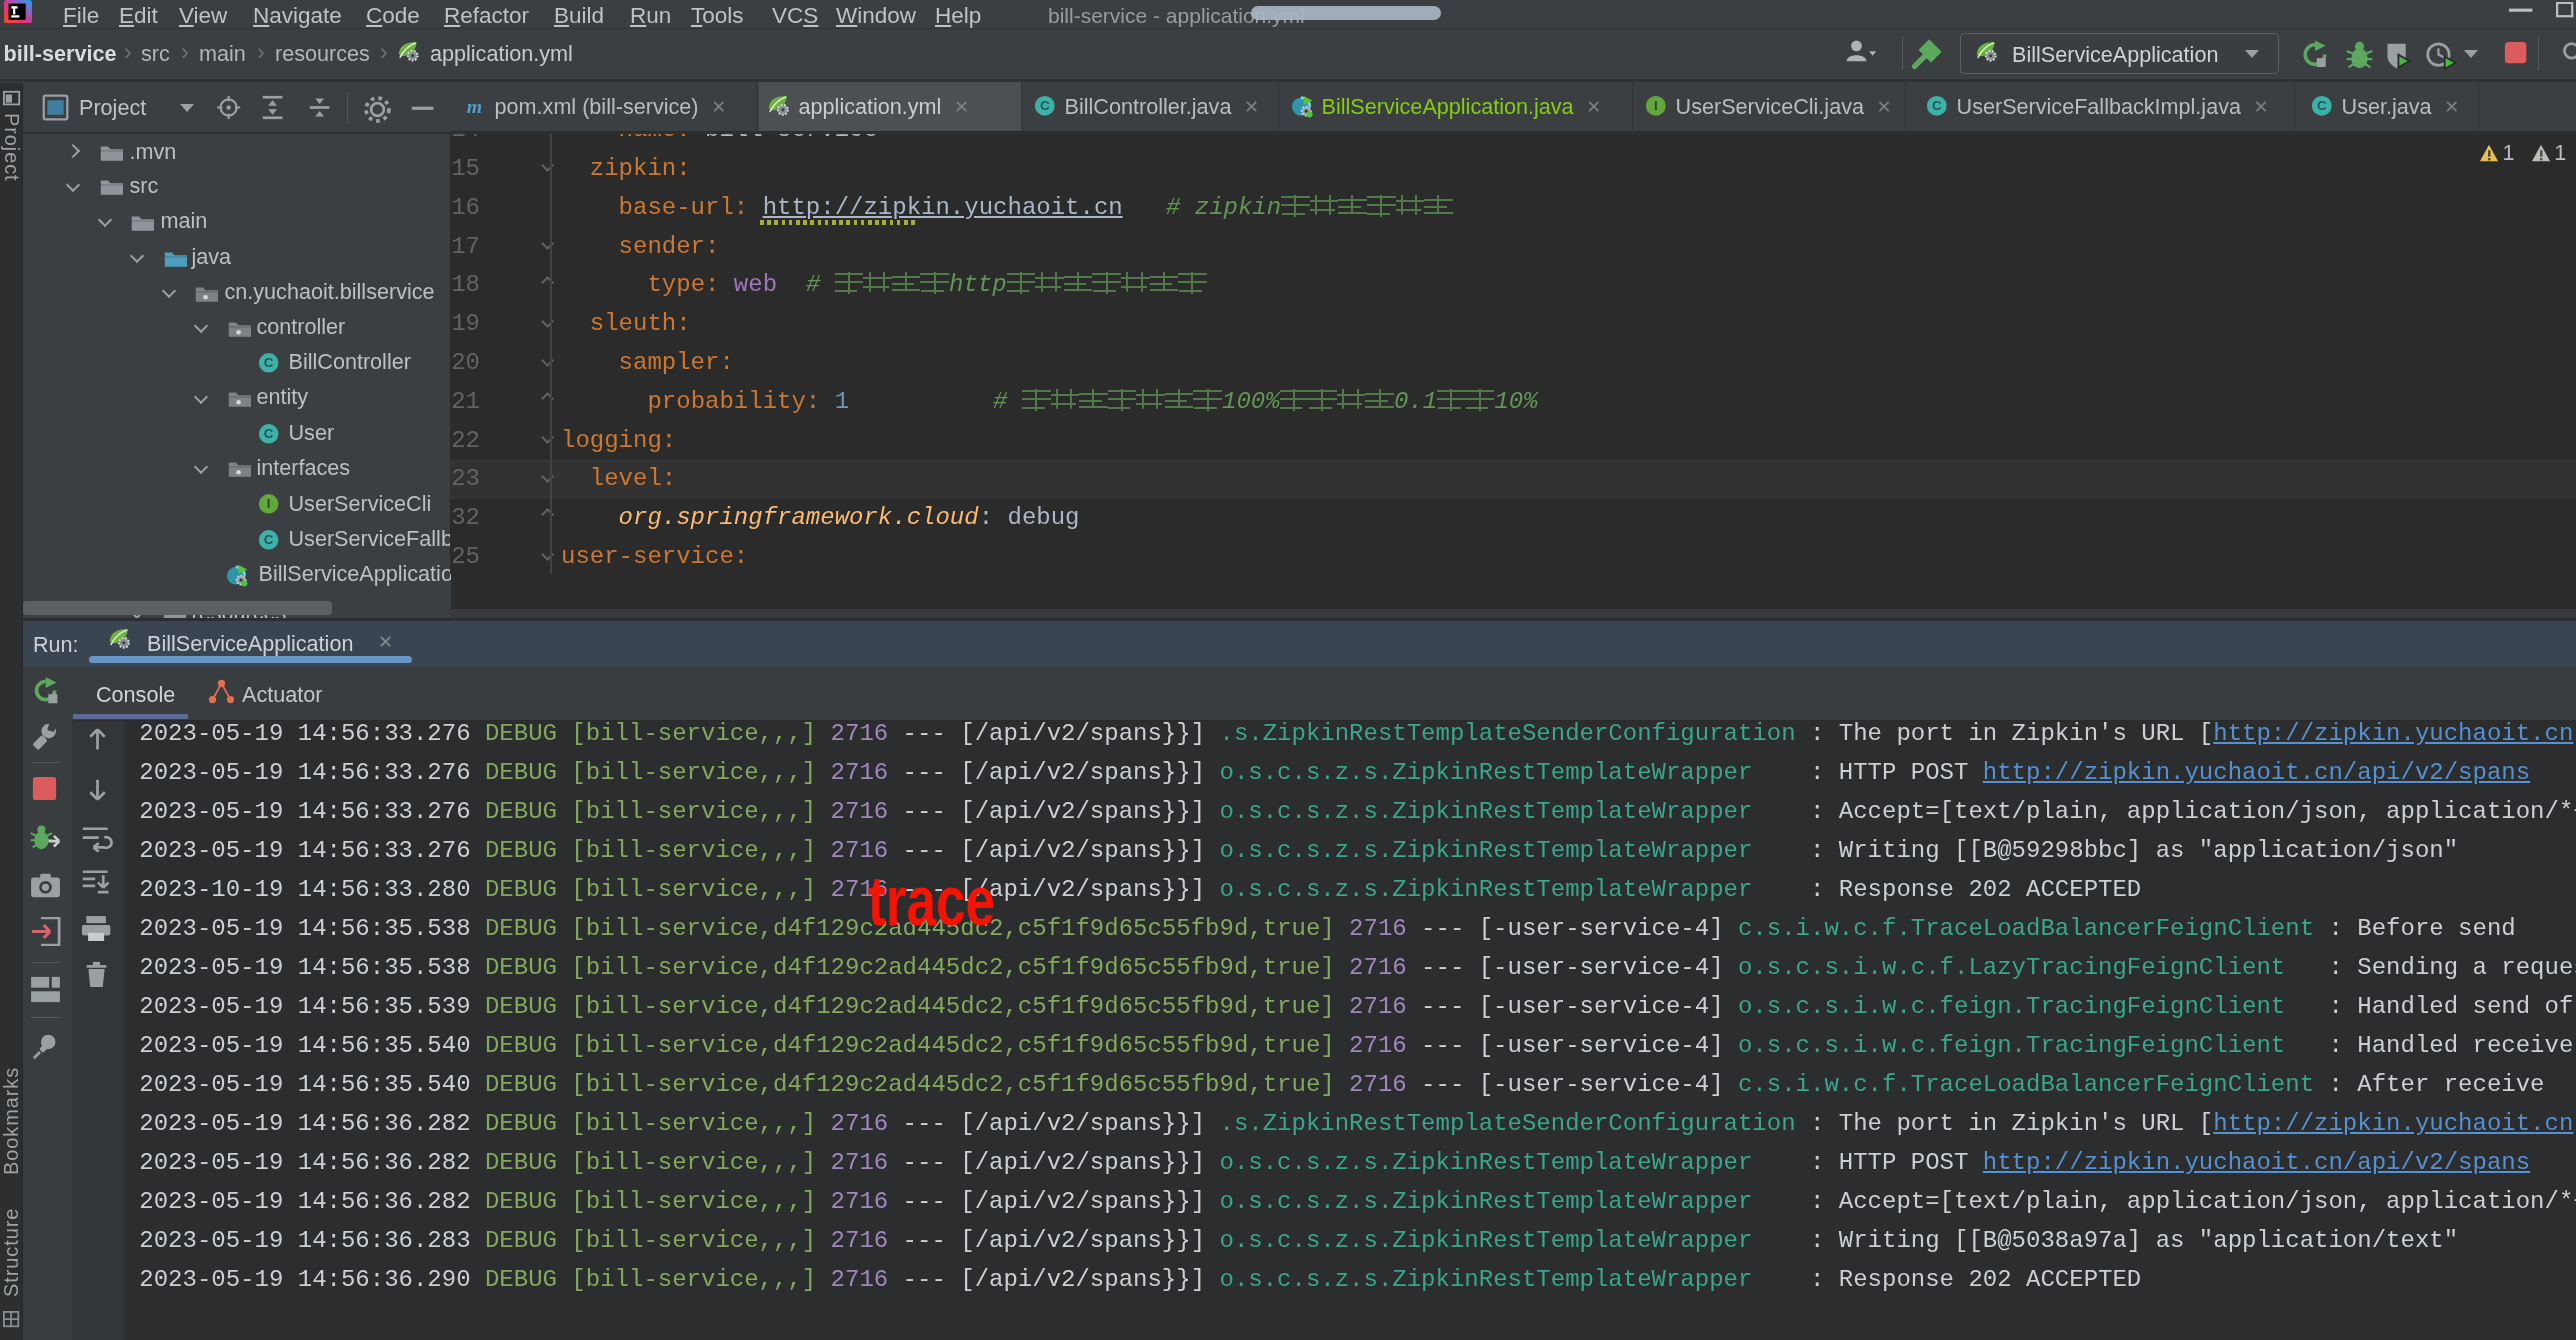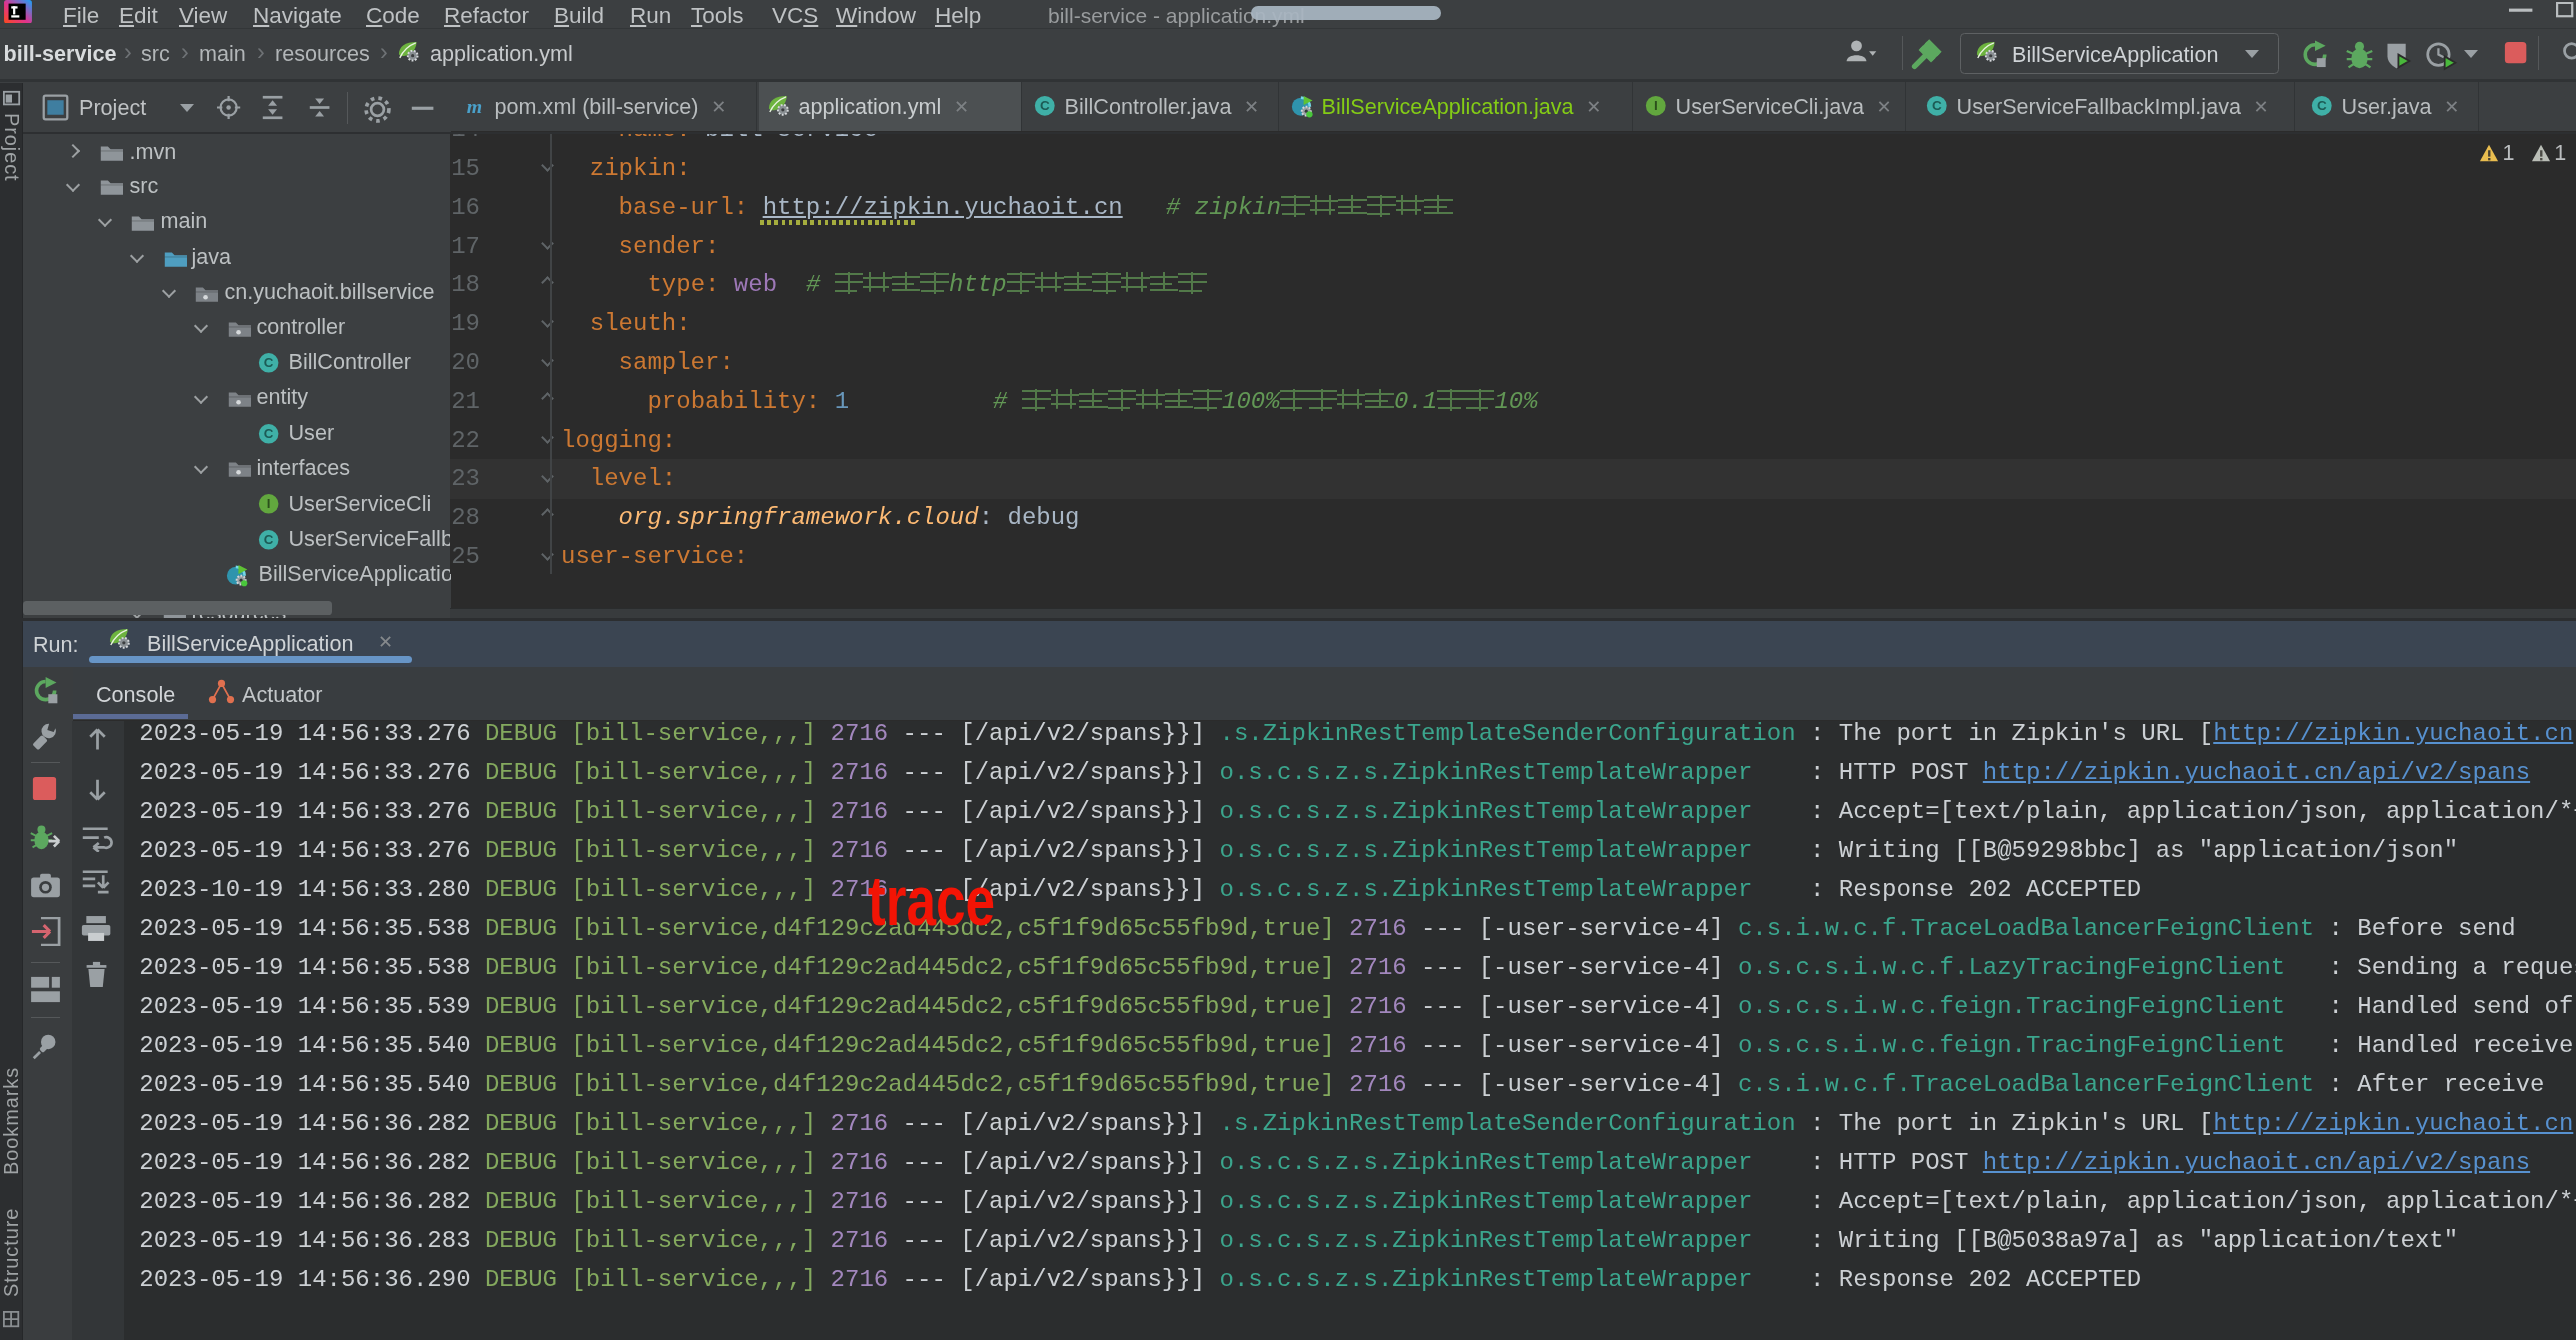--- a/index.html
+++ b/index.html
@@ -382,21 +382,21 @@
 <div class="ln" style="top:170px">19</div>
 <div class="el" style="top:209px"><span class="v">    </span><span class="k">sampler:</span></div>
 <div class="ln" style="top:209px">20</div>
 <div class="el" style="top:248px"><span class="v">      </span><span class="k">probability:</span><span class="v"> </span><span class="nb">1</span><span class="v">          </span><span class="c"># <i class="cj cj0"></i><i class="cj cj1"></i><i class="cj cj2"></i><i class="cj cj0"></i><i class="cj cj1"></i><i class="cj cj2"></i><i class="cj cj0"></i>100%<i class="cj cj0"></i><i class="cj cj0"></i><i class="cj cj1"></i><i class="cj cj2"></i>0.1<i class="cj cj0"></i><i class="cj cj0"></i>10%</span></div>
 <div class="ln" style="top:248px">21</div>
 <div class="el" style="top:287px"><span class="k">logging:</span></div>
 <div class="ln" style="top:287px">22</div>
 <div class="el" style="top:325px"><span class="v">  </span><span class="k">level:</span></div>
 <div class="ln" style="top:325px">23</div>
 <div class="el" style="top:364px"><span class="v">    </span><span class="ko">org.springframework.cloud</span><span class="v">: debug</span></div>
-<div class="ln" style="top:364px">28</div>
+<div class="ln" style="top:364px">32</div>
 <div class="el" style="top:403px"><span class="k">user-service:</span></div>
 <div class="ln" style="top:403px">25</div>
 
 <div class="fd" style="top:27px"></div>
 <div class="fd" style="top:105px"></div>
 <div class="fu" style="top:144px"></div>
 <div class="fd" style="top:183px"></div>
 <div class="fd" style="top:222px"></div>
 <div class="fu" style="top:260px"></div>
 <div class="fd" style="top:299px"></div>

